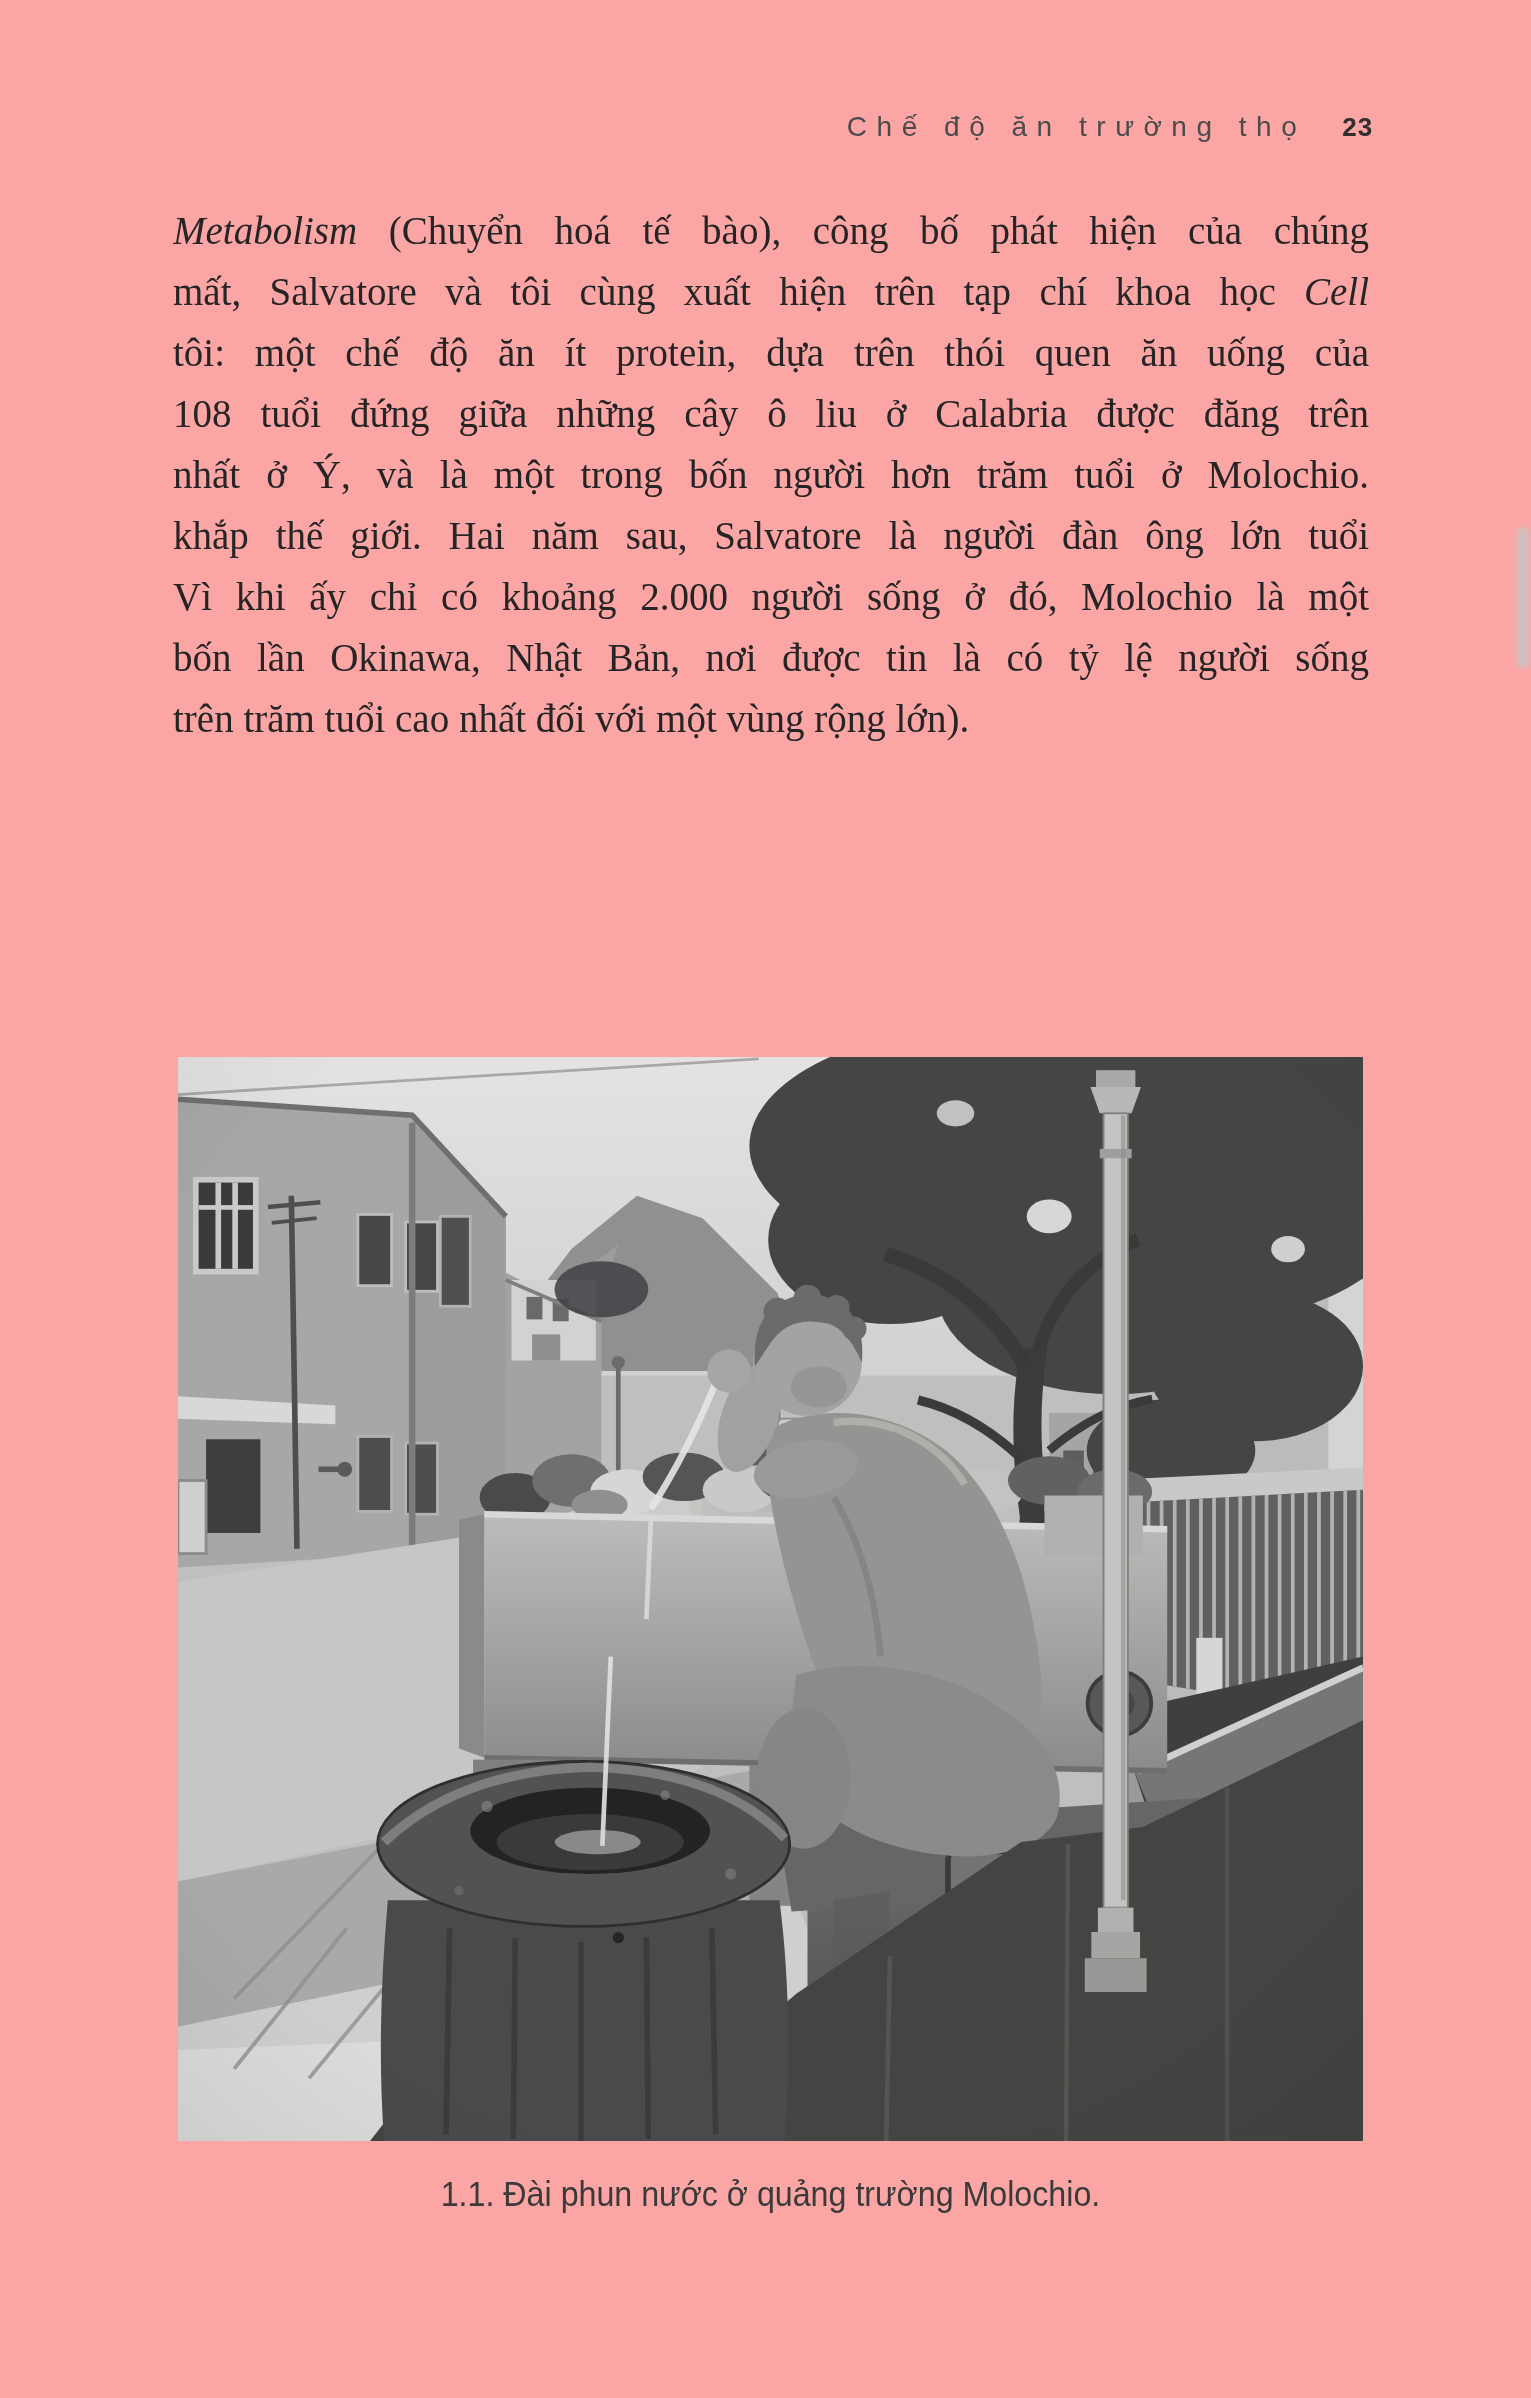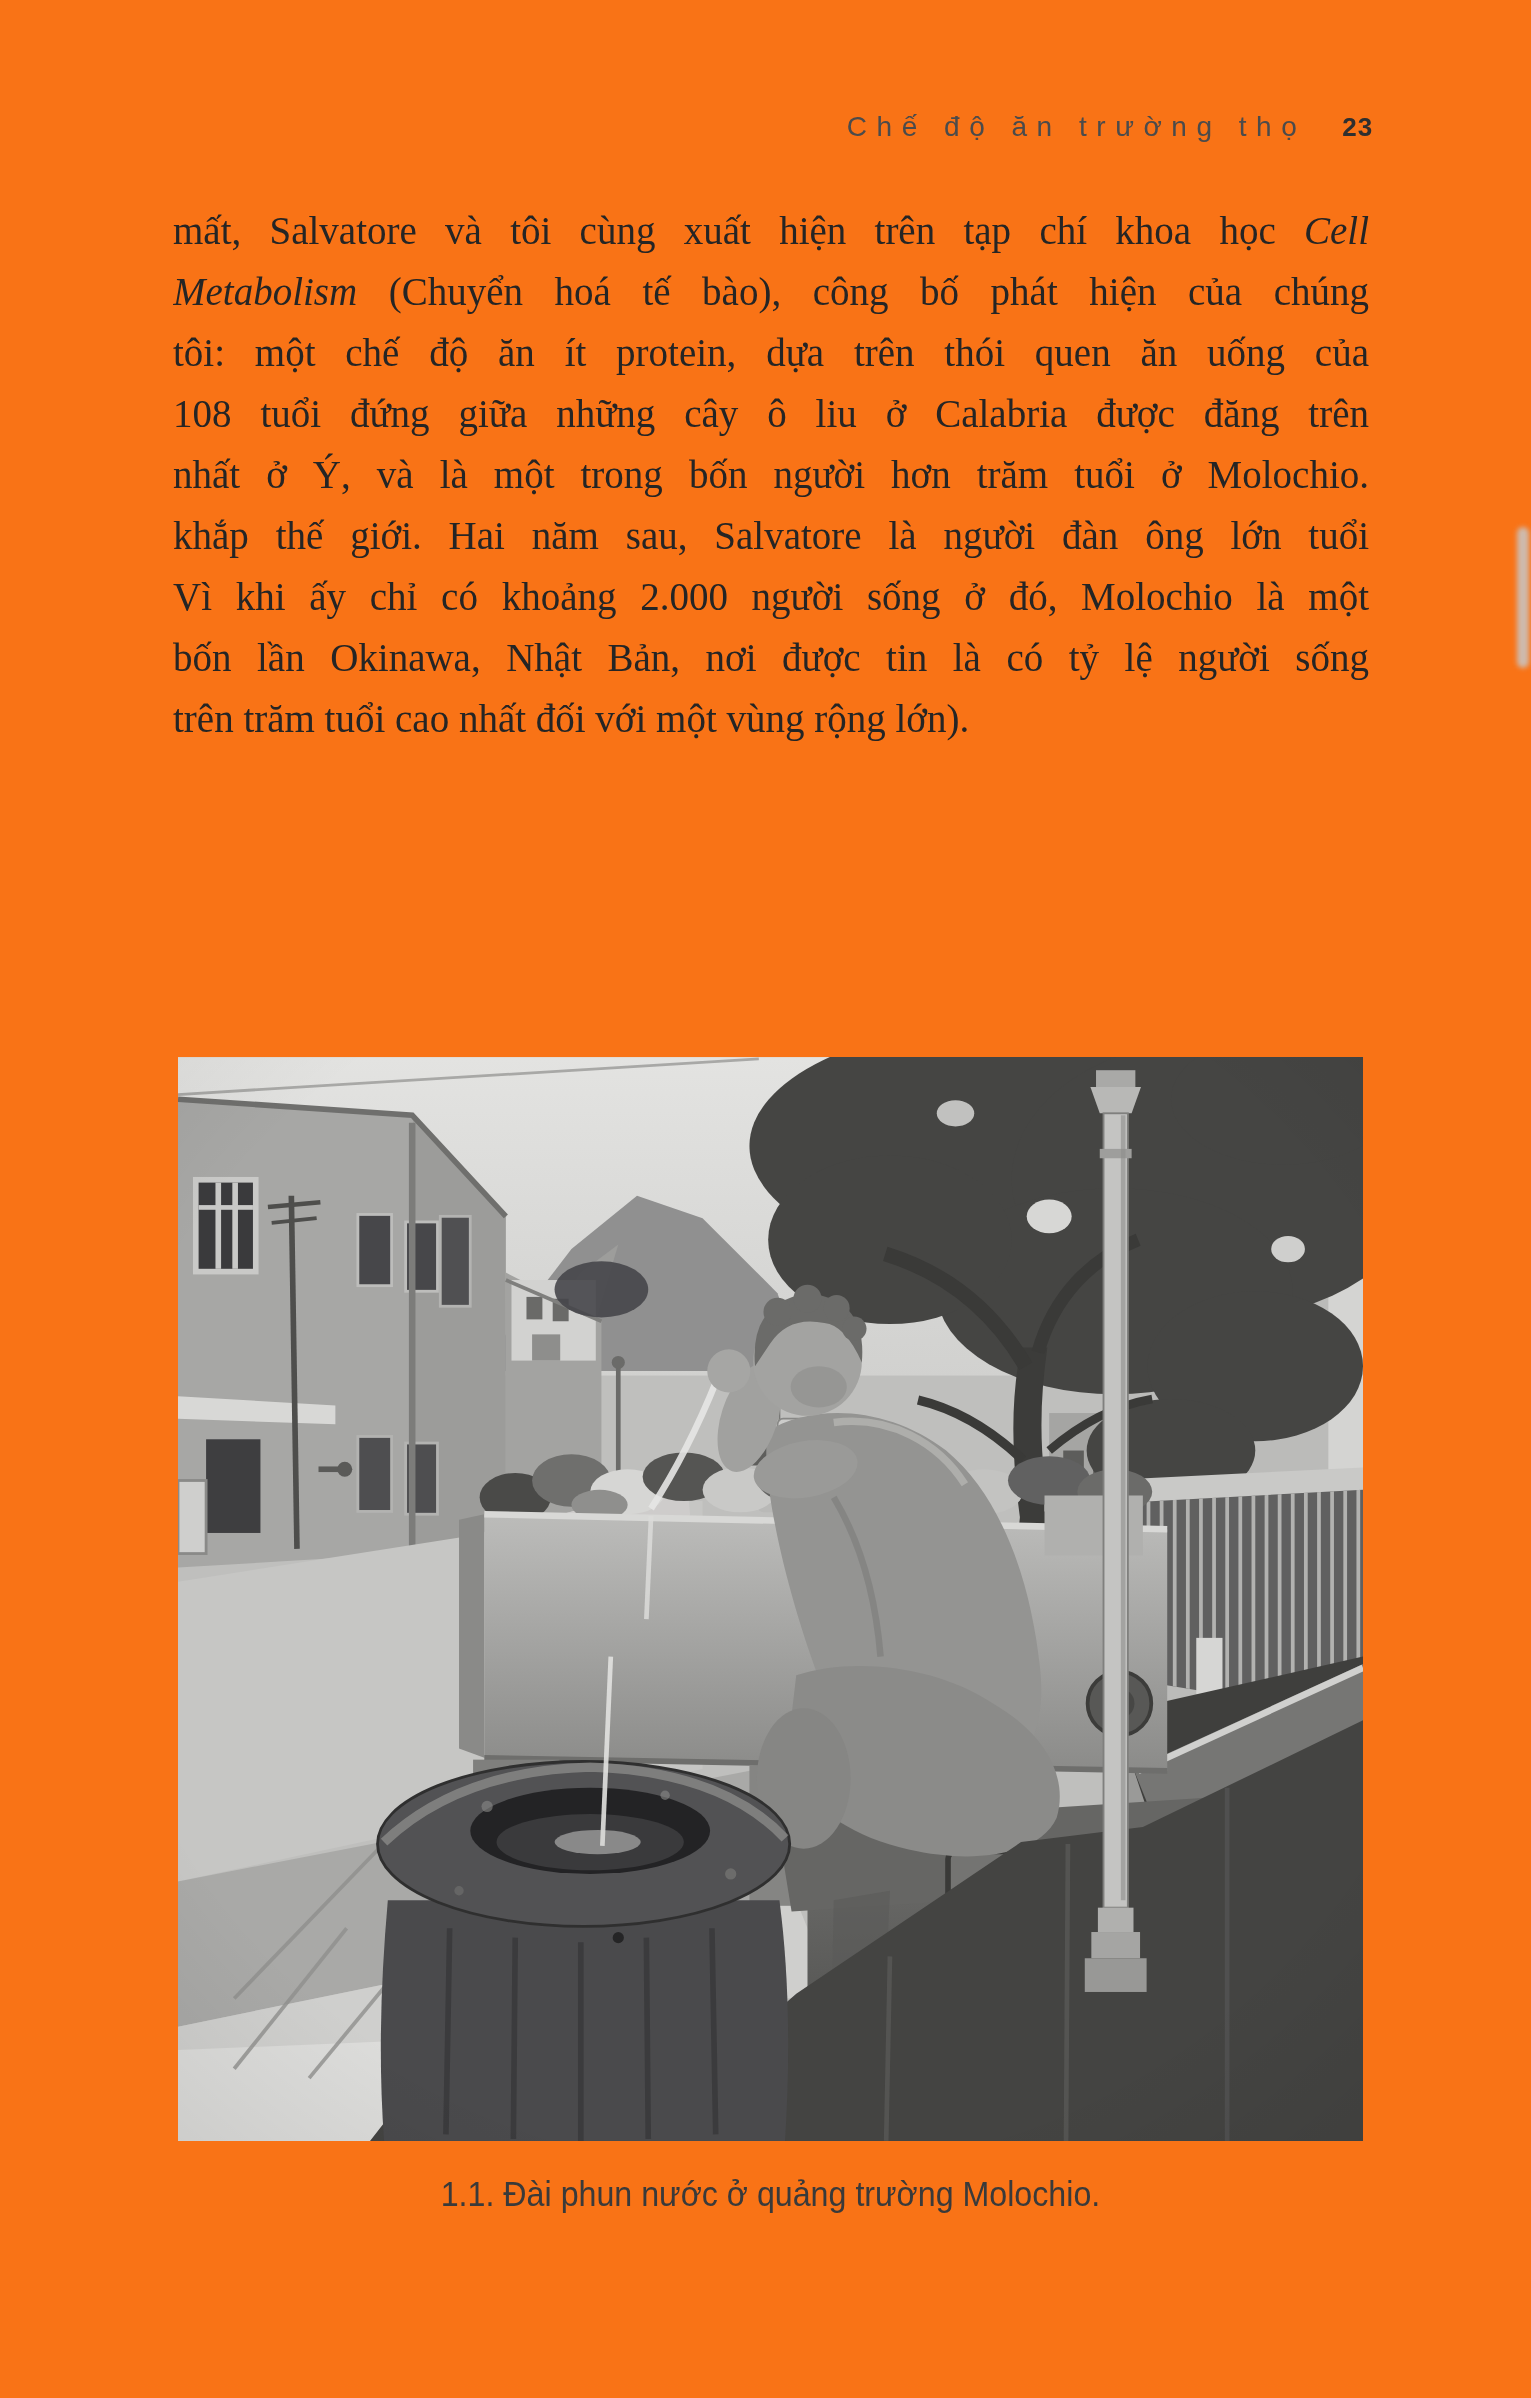--- a/index.html
+++ b/index.html
@@ -1,18 +1,18 @@
 <!DOCTYPE html>
 <html style="font-size:15px"><head>
 <meta charset="utf-8">
 <style>
   html,body{margin:0;padding:0;background:#e9e9e9;}
   .page{
     position:relative;width:1532px;height:2399px;margin:0 auto;
-    background:#f97316;overflow:hidden;
+    background:#fca5a5;overflow:hidden;
     font-family:"Liberation Serif","DejaVu Serif",serif;color:#262626;
   }
   
   .running-header{
     position:absolute;top:111px;right:159px;
     display:flex;align-items:baseline;gap:36px;
     font-family:"Liberation Sans","DejaVu Sans",sans-serif;
   }
   .running-header .title{
     font-size:28px;letter-spacing:0.34em;color:#4b4b4b;font-weight:500;
@@ -47,22 +47,22 @@
 <body>
 
 <div class="page">
 
   <div class="running-header">
     <span class="title">Chế độ ăn trường thọ</span>
     <span class="pagenum">23</span>
   </div>
 
   <div class="body-text">
+      <div class="line"><span class="it">Metabolism</span><span> (Chuyển hoá tế bào), công bố phát hiện của chúng</span></div>
       <div class="line"><span>mất, Salvatore và tôi cùng xuất hiện trên tạp chí khoa học </span><span class="it">Cell</span></div>
-      <div class="line"><span class="it">Metabolism</span><span> (Chuyển hoá tế bào), công bố phát hiện của chúng</span></div>
       <div class="line"><span>tôi: một chế độ ăn ít protein, dựa trên thói quen ăn uống của</span></div>
       <div class="line"><span>108 tuổi đứng giữa những cây ô liu ở Calabria được đăng trên</span></div>
       <div class="line"><span>nhất ở Ý, và là một trong bốn người hơn trăm tuổi ở Molochio.</span></div>
       <div class="line"><span>khắp thế giới. Hai năm sau, Salvatore là người đàn ông lớn tuổi</span></div>
       <div class="line"><span>Vì khi ấy chỉ có khoảng 2.000 người sống ở đó, Molochio là một</span></div>
       <div class="line"><span>bốn lần Okinawa, Nhật Bản, nơi được tin là có tỷ lệ người sống</span></div>
       <div class="line nolast"><span>trên trăm tuổi cao nhất đối với một vùng rộng lớn).</span></div>
     </div>
 
   <svg class="figure-photo" width="1185" height="1084" viewBox="0 0 1265 1157" xmlns="http://www.w3.org/2000/svg">

